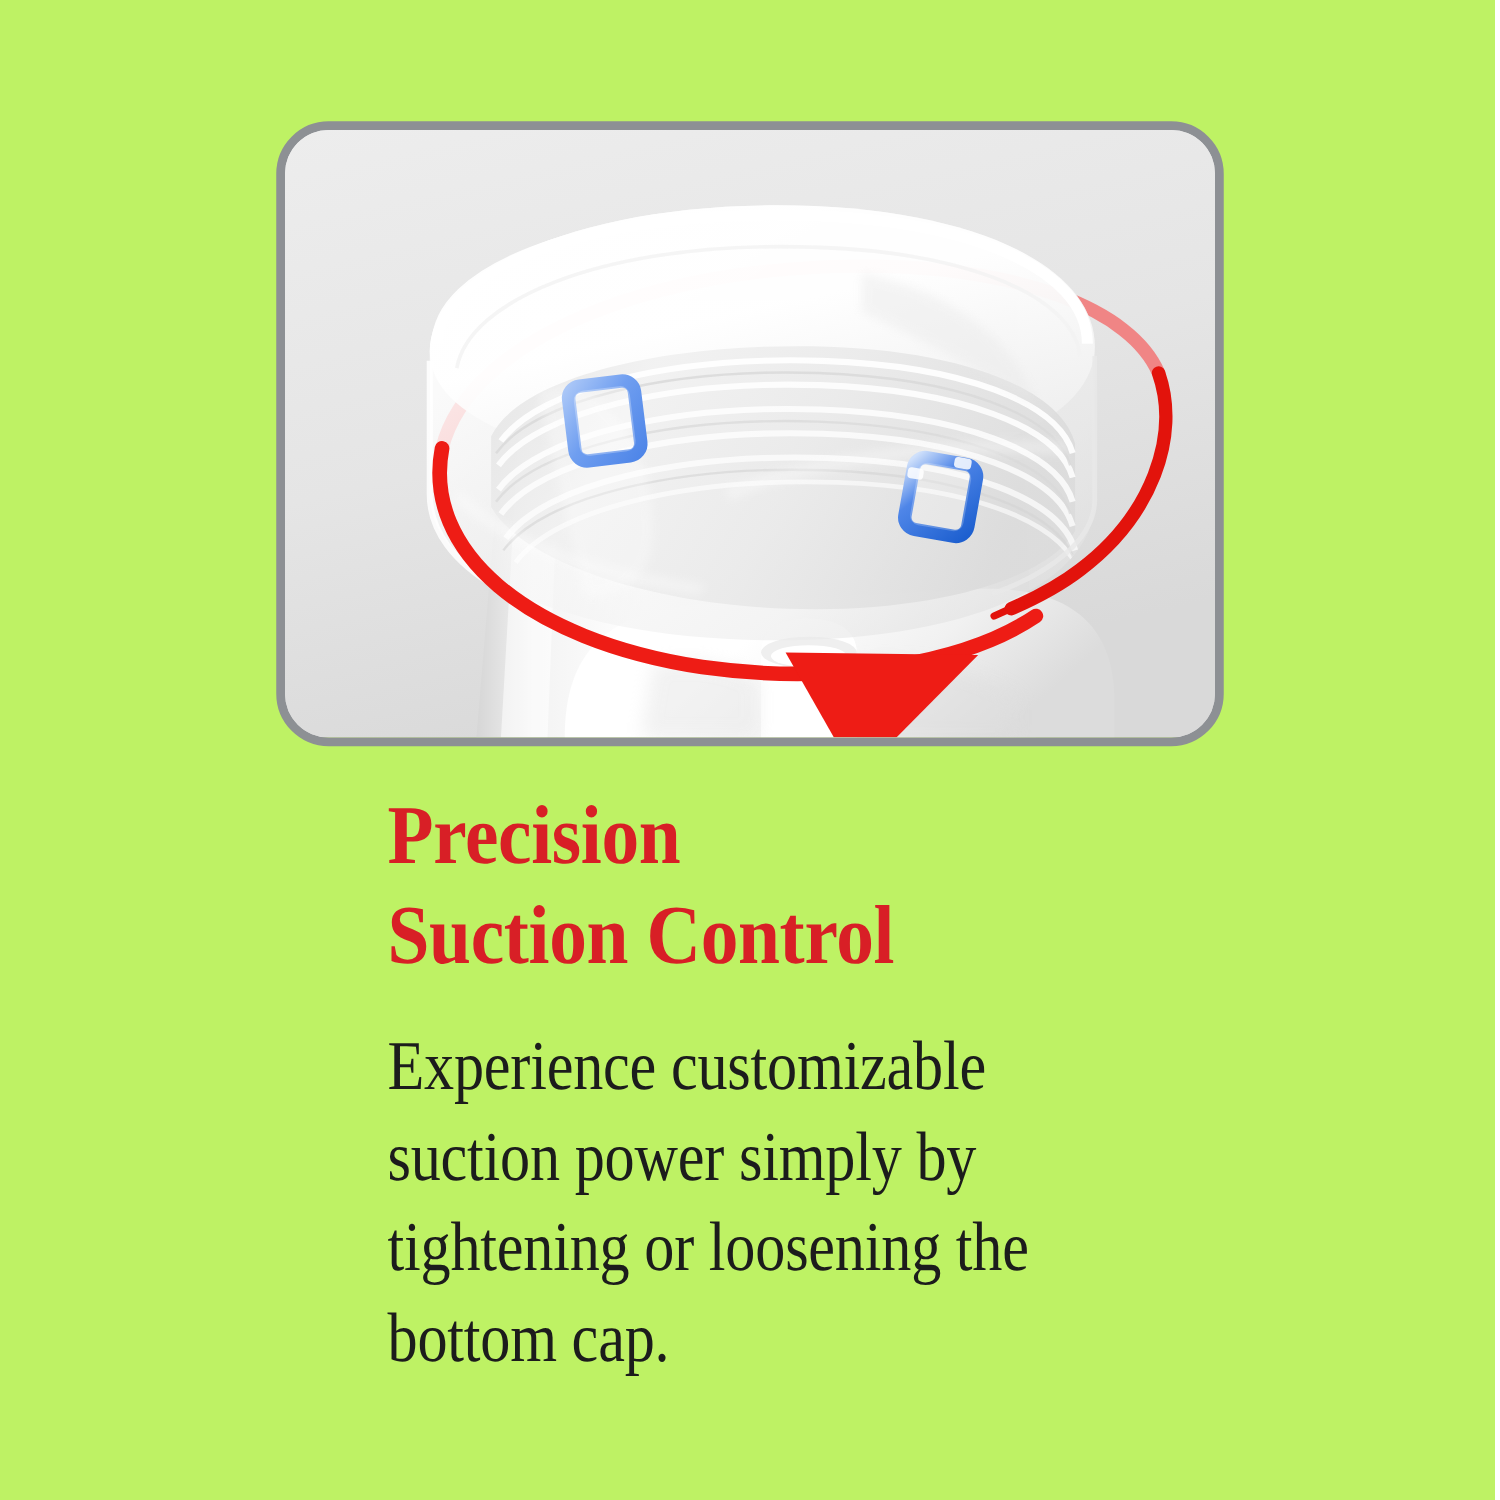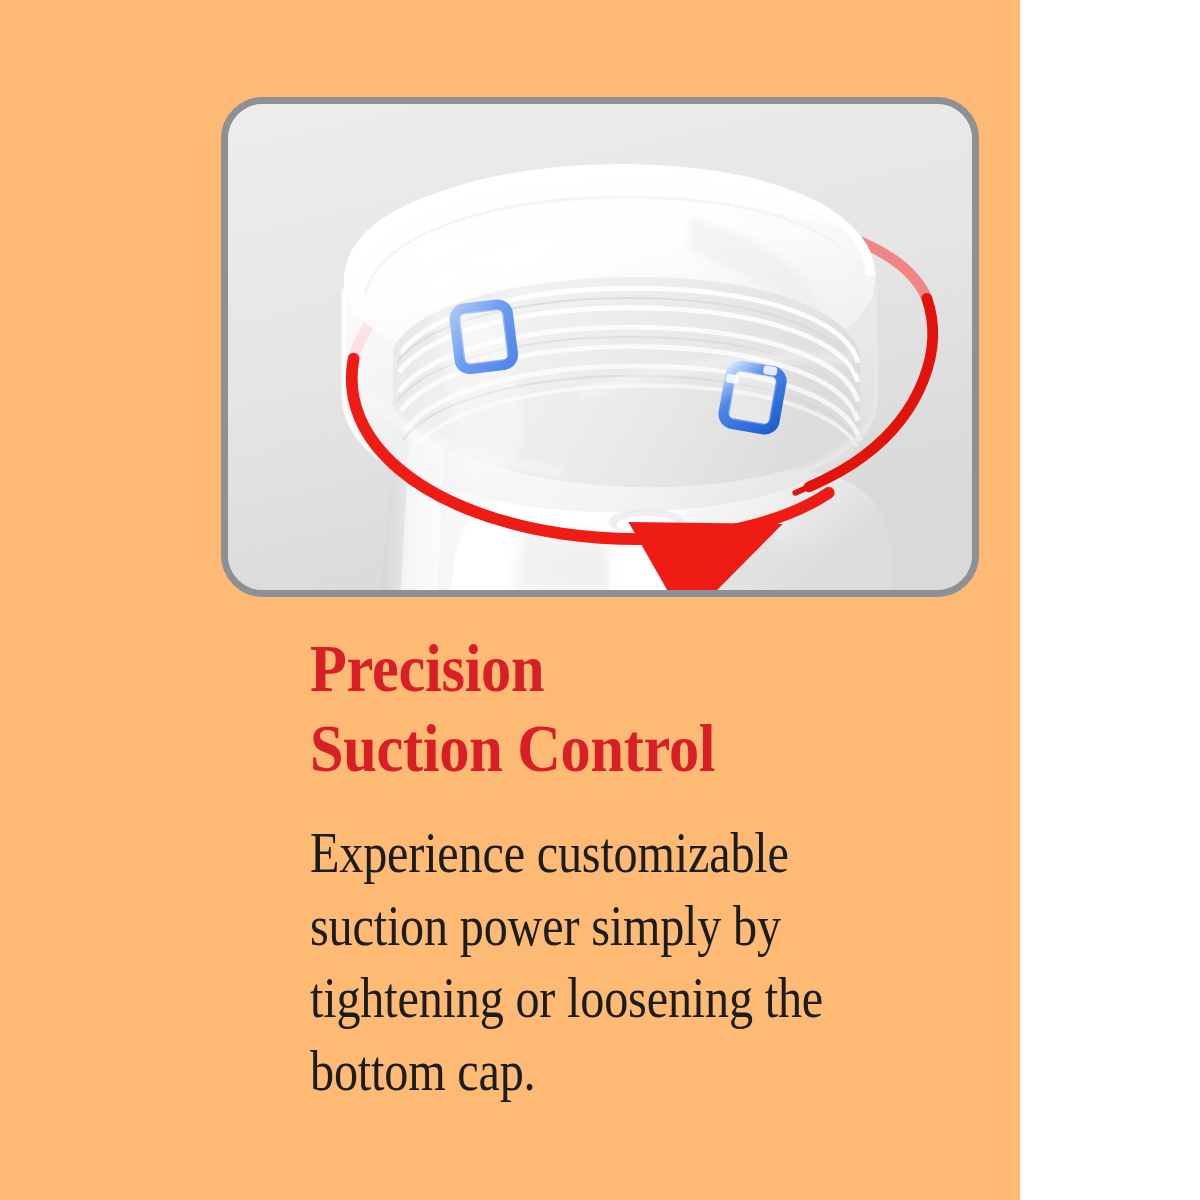--- a/index.html
+++ b/index.html
@@ -11,23 +11,23 @@
   body {
     width: 1200px;
     height: 1200px;
     overflow: hidden;
     font-family: "Liberation Serif", "DejaVu Serif", serif;
     -webkit-font-smoothing: antialiased;
   }
 
   #page {
     position: relative;
-    width: 1020px;
+    width: 1196px;
     height: 1200px;
-    background: #fdba74;
+    background: #bef264;
   }
 
   
   #image-panel {
     position: absolute;
     left: 221px;
     top: 97px;
     width: 758px;
     height: 500px;
     box-sizing: border-box;

